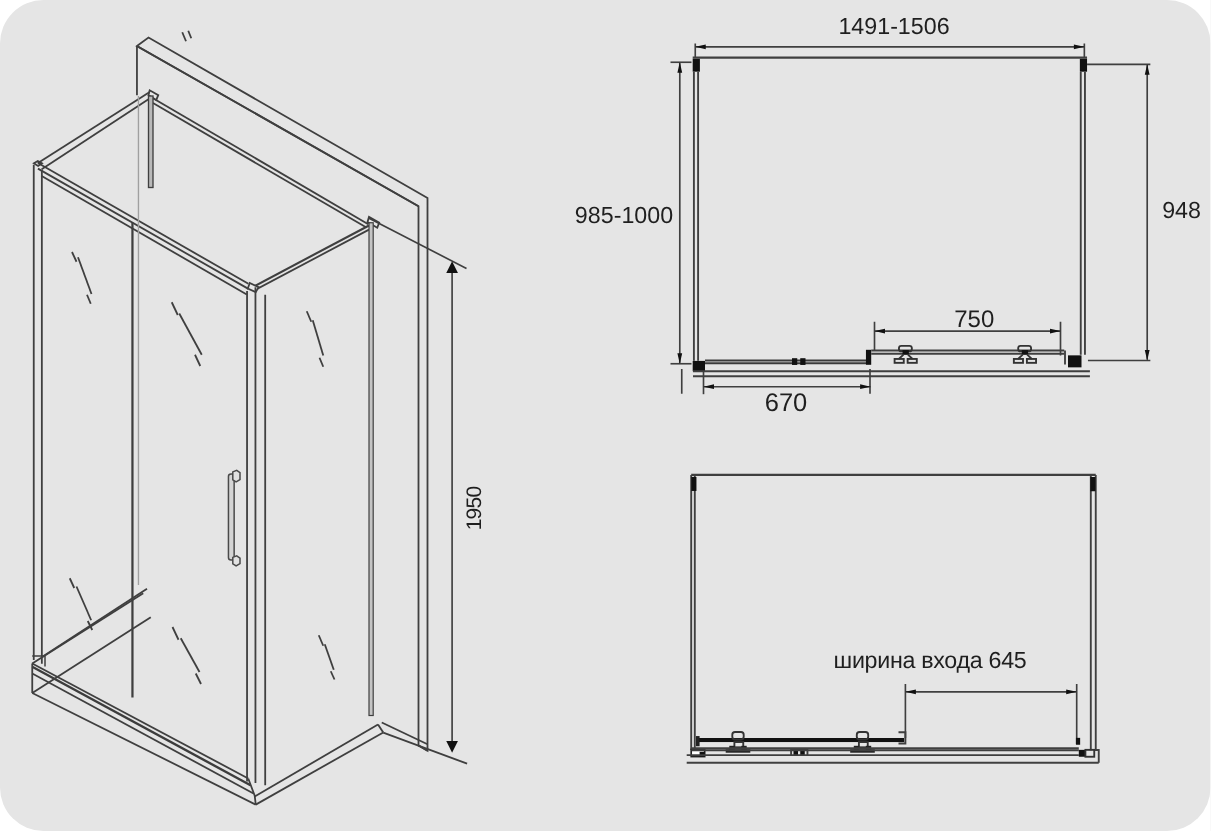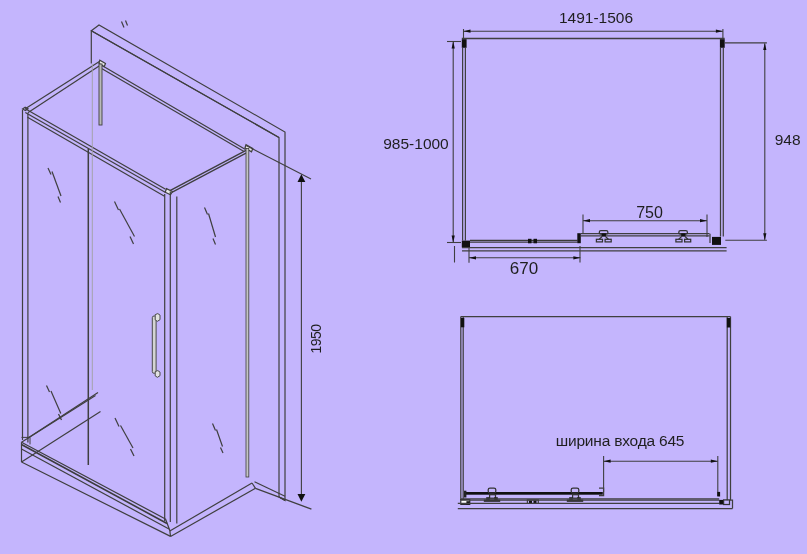--- a/index.html
+++ b/index.html
@@ -1,16 +1,16 @@
 <!DOCTYPE html>
 <html><head>
 <meta charset="utf-8">
 <style>
   html,body{margin:0;padding:0;background:#ffffff;}
-  #page{width:807px;height:554px;position:relative;background:#c4b5fd;overflow:hidden;}
+  #page{width:807px;height:554px;position:relative;background:#e5e5e5;overflow:hidden;border-radius:29px;}
   svg{position:absolute;top:0;left:0;}
   text{font-family:"Liberation Sans", sans-serif;fill:#1f1f1f;}
 </style>
 </head>
 <body>
 <div id="page">
 <svg width="807" height="554" viewBox="0 0 807 554" fill="none" stroke-linecap="butt">
 <g stroke="#3f3f3f" stroke-width="1.2">
 
 <g>

